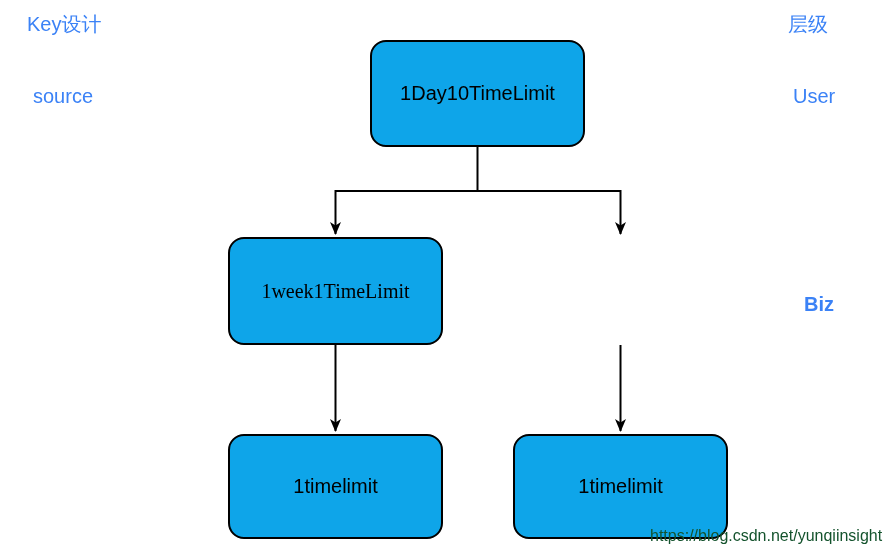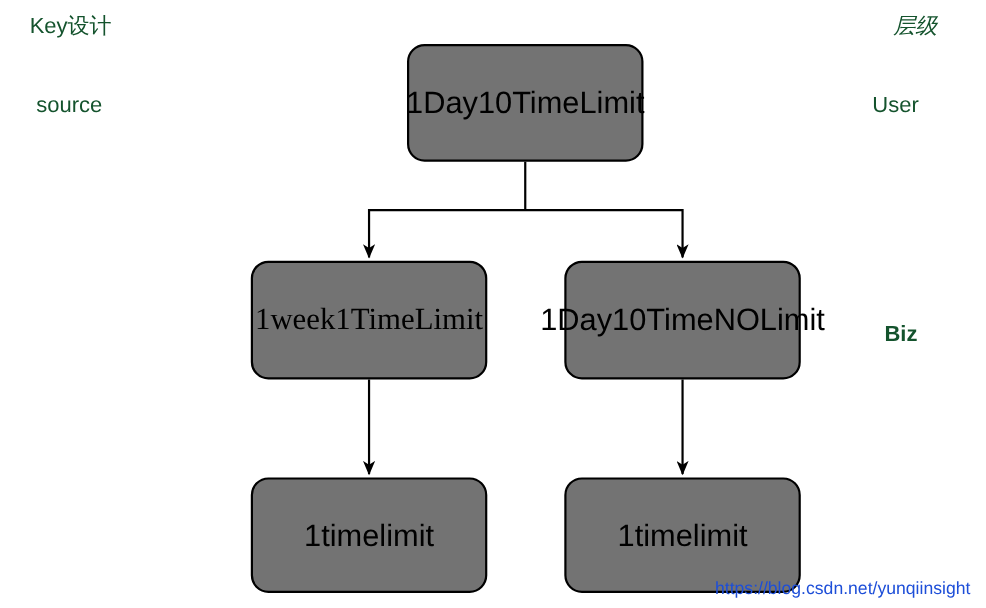--- a/index.html
+++ b/index.html
@@ -13,64 +13,64 @@
     width: 896px;
     height: 553px;
     background: #ffffff;
     overflow: hidden;
     color: #000000;
   }
   .label {
     position: absolute;
     font-size: 20px;
     line-height: 24px;
-    color: #14532d;
+    color: #3b82f6;
     white-space: nowrap;
   }
   .node {
     position: absolute;
     box-sizing: border-box;
     border: 2px solid #000000;
     border-radius: 16px;
-    background: #737373;
+    background: #0ea5e9;
     display: flex;
     align-items: center;
     justify-content: center;
-    font-size: 28px;
+    font-size: 20px;
     color: #000000;
     white-space: nowrap;
   }
   .node-root       { left: 370px; top: 40px;  width: 215px; height: 107px; }
   .node-mid-left   { left: 228px; top: 237px; width: 215px; height: 108px; font-family: Liberation Serif, serif; }
   .node-mid-right  { left: 513px; top: 237px; width: 215px; height: 108px; }
   .node-bot-left   { left: 228px; top: 434px; width: 215px; height: 105px; }
   .node-bot-right  { left: 513px; top: 434px; width: 215px; height: 105px; }
 
   .lbl-key-header   { left: 27px;  top: 12px; }
-  .lbl-level-header { left: 812px; top: 12px; font-style: italic; }
+  .lbl-level-header { left: 788px; top: 12px; }
   .lbl-source       { left: 33px;  top: 84px; }
   .lbl-user         { left: 793px; top: 84px; }
   .lbl-source-biz   { left: 30px;  top: 281px; }
   .lbl-biz          { left: 804px; top: 292px; font-weight: bold; }
   .lbl-source-biz-target { left: 15px;  top: 495px; }
   .lbl-timepush     { left: 783px; top: 477px; }
 
   .connectors {
     position: absolute;
     left: 0; top: 0;
     width: 896px;
     height: 553px;
     pointer-events: none;
   }
   .watermark {
     position: absolute;
     left: 650px;
     top: 527px;
     font-size: 16px;
-    color: #1d4ed8;
+    color: #14532d;
     white-space: nowrap;
   }
 </style>
 </head>
 <body>
 
 <div class="canvas">
 
   <div class="label lbl-key-header">Key设计</div>
   <div class="label lbl-level-header">层级</div>
@@ -95,23 +95,20 @@
     <line x1="335.5" y1="345" x2="335.5" y2="431" stroke="#000000" stroke-width="2" marker-end="url(#arrow)"></line>
     <line x1="620.5" y1="345" x2="620.5" y2="431" stroke="#000000" stroke-width="2" marker-end="url(#arrow)"></line>
   </svg>
 
   <div class="node node-root">
     <span>1Day10TimeLimit</span>
   </div>
   <div class="node node-mid-left">
     <span>1week1TimeLimit</span>
   </div>
-  <div class="node node-mid-right">
-    <span>1Day10TimeNOLimit</span>
-  </div>
   <div class="node node-bot-left">
     <span>1timelimit</span>
   </div>
   <div class="node node-bot-right">
     <span>1timelimit</span>
   </div>
 
   <div class="watermark">https://blog.csdn.net/yunqiinsight</div>
 
 </div>

